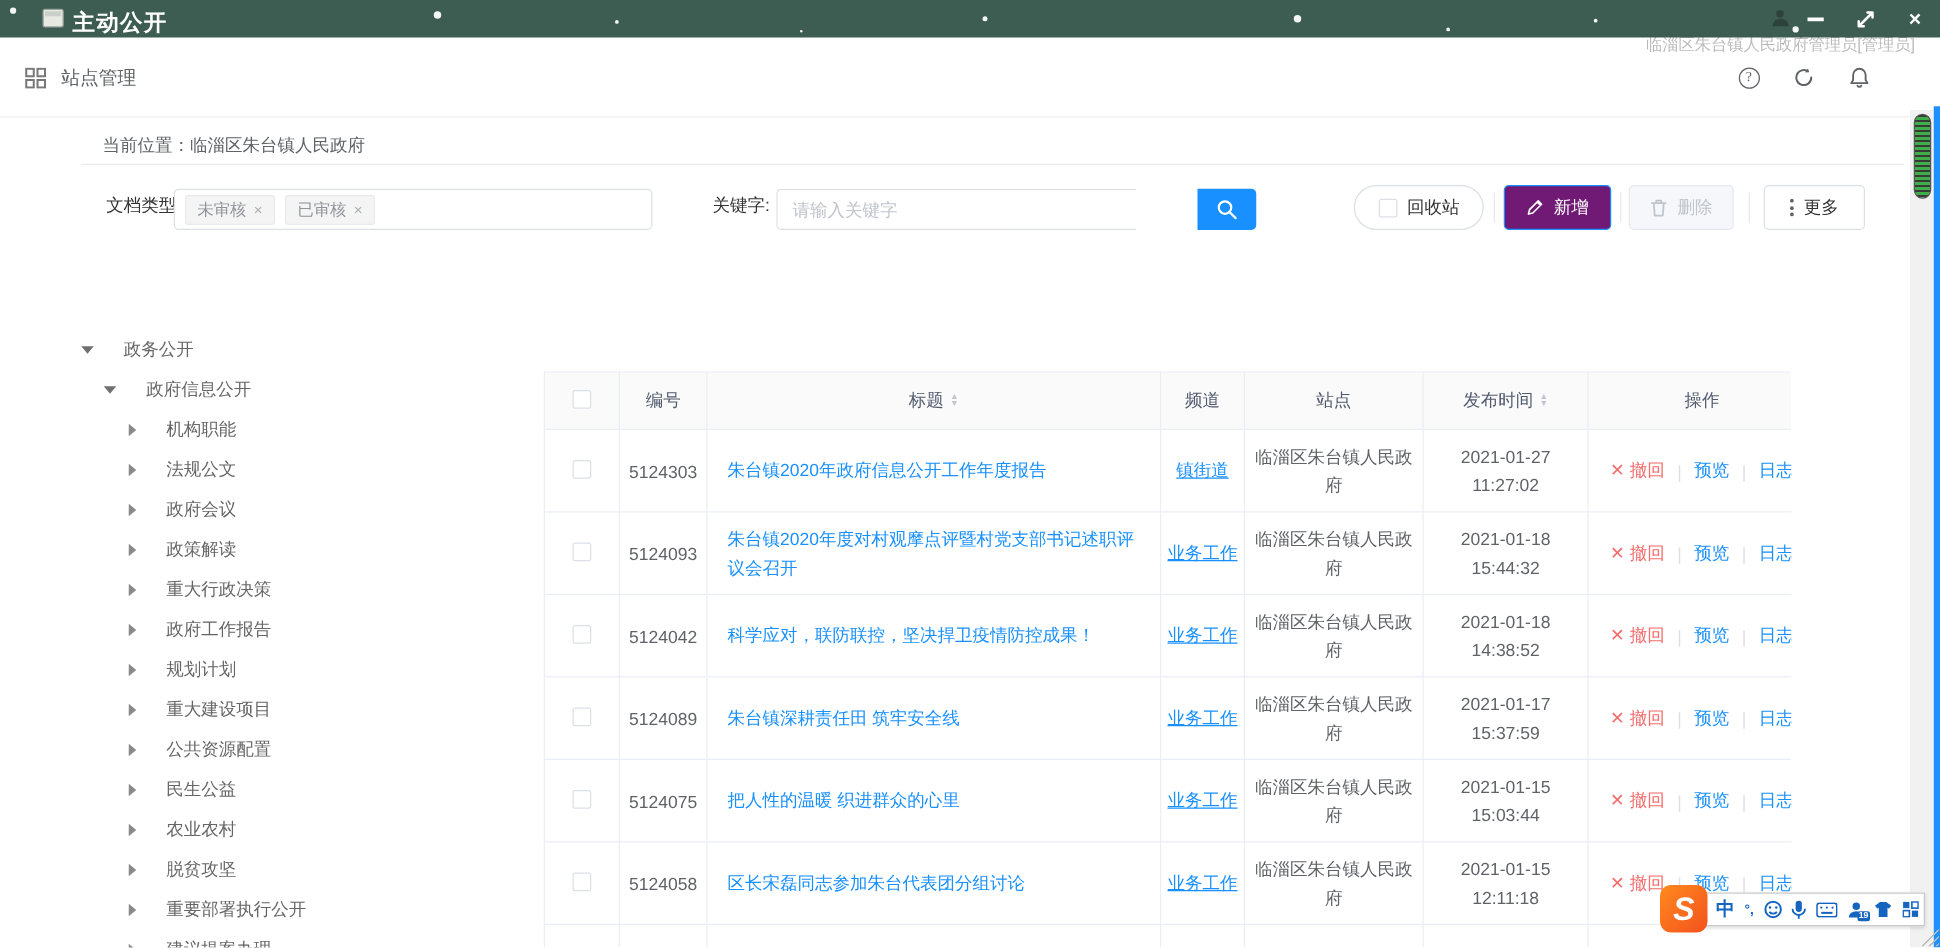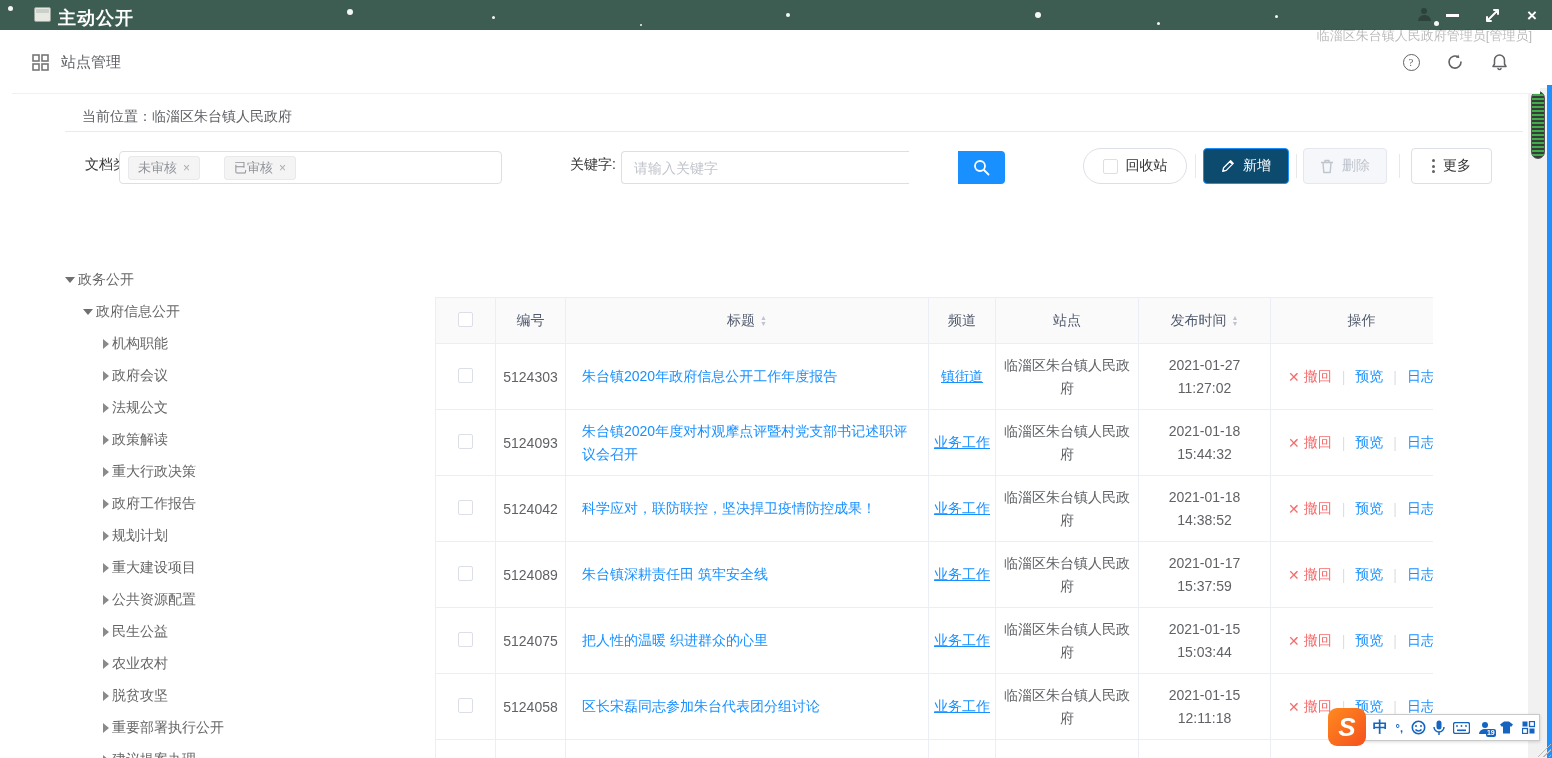--- a/index.html
+++ b/index.html
@@ -15,54 +15,54 @@
   .titlebar .user-glyph { width:13px; height:13px; display:inline-block; position:relative; }
   .titlebar .user-glyph::before { content:""; position:absolute; left:3.5px; top:0; width:6px; height:6px; border-radius:50%; background:rgba(0,0,0,0.28); }
   .titlebar .user-glyph::after { content:""; position:absolute; left:0; bottom:0; width:13px; height:6px; border-radius:6px 6px 0 0; background:rgba(0,0,0,0.28); }
   .win-controls { position:absolute; right:0; top:0; height:30px; display:flex; align-items:center; z-index:60; }
   .win-btn { width:40px; height:30px; display:flex; align-items:center; justify-content:center; color:#fff; cursor:pointer; }
   .minimize-bar { width:13px; height:3px; background:#fff; display:inline-block; }
   .close-x { font-size:17px; font-weight:bold; line-height:1; }
   .snow { position:absolute; background:#fff; border-radius:50%; opacity:.95; }
 
   
-  .appheader { position:absolute; left:12px; top:30px; width:1528px; height:64px; background:#fff; border-bottom:1px solid #f0f0f0; z-index:10;font-family:Liberation Serif, serif; }
+  .appheader { position:absolute; left:0; top:30px; width:1528px; height:64px; background:#fff; border-bottom:1px solid #f0f0f0; z-index:10;font-family:Liberation Serif, serif; }
   .appheader .left { position:absolute; left:20px; top:0; height:64px; display:flex; align-items:center; gap:12px; color:#606266; font-size:15px; }
   .appheader .right { position:absolute; right:32px; top:0; height:64px; display:flex; align-items:center; gap:26px; color:#606266; }
   .icon-btn { width:18px; height:18px; display:flex; align-items:center; justify-content:center; cursor:pointer; }
   .help-circle { width:17px; height:17px; border:1.4px solid #606266; border-radius:50%; font-size:11px; display:flex; align-items:center; justify-content:center; color:#606266; }
 
   
   .breadcrumb { position:absolute; left:82px; top:108px; color:#606266; font-size:14px; }
   .breadcrumb-divider { position:absolute; left:65px; top:131px; width:1458px; height:0; border-bottom:1px solid #e8eaec; }
 
   .filter-row { position:absolute; left:0; top:146px; width:1552px; height:40px; }
   .flabel { position:absolute; top:10px; color:#333; font-size:14px; }
   .doc-type-label { left:85px; }
-  .tagbox { position:absolute; left:119px; top:5px; width:383px; height:33px; border:1px solid #dcdfe6; border-radius:4px; background:#fff; display:flex; align-items:center; gap:24px; padding:0 8px; }
+  .tagbox { position:absolute; left:139px; top:5px; width:383px; height:33px; border:1px solid #dcdfe6; border-radius:4px; background:#fff; display:flex; align-items:center; gap:8px; padding:0 8px; }
   .tag { background:#f4f4f5; border:1px solid #e9e9eb; color:#909399; border-radius:3px; height:24px; display:flex; align-items:center; gap:6px; padding:0 9px; font-size:13px; }
   .tag .x { color:#a8abb2; font-size:12px; cursor:pointer; }
   .kw-label { left:570px; }
   .kw-input { position:absolute; left:621px; top:5px; width:288px; height:33px; border:1px solid #dcdfe6; border-right:none; border-radius:4px 0 0 4px; padding:0 12px; font-size:14px; color:#333; outline:none; font-family:inherit; }
   .kw-input::placeholder { color:#c0c4cc; }
   .search-btn { position:absolute; left:958px; top:5px; width:47px; height:33px; background:#1890ff; border:none; border-radius:0 4px 4px 0; display:flex; align-items:center; justify-content:center; cursor:pointer; }
 
   .btn { position:absolute; top:2px; height:36px; border-radius:4px; display:flex; align-items:center; justify-content:center; gap:8px; font-size:14px; cursor:pointer; border:1px solid #dcdfe6; background:#fff; color:#333; }
   .btn-recycle { left:1083px; width:104px;border-radius:18px; }
-  .btn-add { left:1203px; width:86px; background:#0c4a6e; border-color:#1890ff; color:#fff; }
+  .btn-add { left:1203px; width:86px; background:#701a75; border-color:#1890ff; color:#fff; }
   .btn-delete { left:1303px; width:84px; background:#f5f7fa; border-color:#e4e7ed; color:#c0c4cc; cursor:not-allowed; }
   .btn-more { left:1411px; width:81px; }
   .btn-sep { position:absolute; top:8px; width:1px; height:24px; background:#e8e8e8; }
   .checkbox { width:15px; height:15px; border:1px solid #dcdfe6; border-radius:2px; background:#fff; display:inline-block; cursor:pointer; }
   .dots3 { display:flex; flex-direction:column; gap:2.5px; }
   .dots3 i { width:3px; height:3px; border-radius:50%; background:#606266; }
 
   
   .tree { position:absolute; left:65px; top:264px; width:330px; }
-  .tree-item { height:32px; display:flex; align-items:center; gap:3px; color:#666; font-size:14px; cursor:pointer; }
+  .tree-item { height:32px; display:flex; align-items:center; gap:24px; color:#666; font-size:14px; cursor:pointer; }
   .tree-item.lv0 { padding-left:0; }
   .tree-item.lv1 { padding-left:18px; }
   .tree-item.lv2 { padding-left:38px; }
   .caret-down { width:0; height:0; border-left:5px solid transparent; border-right:5px solid transparent; border-top:6px solid #707070; }
   .caret-right { width:0; height:0; border-top:5px solid transparent; border-bottom:5px solid transparent; border-left:6px solid #8a8a8a; }
 
   
   .table-wrap { position:absolute; left:415px; top:297px; width:1018px; height:461px; overflow:hidden;padding-left:20px; }
   table { border-collapse:collapse; table-layout:fixed; width:1017px; }
   th, td { border:1px solid #ebeef5; text-align:center; vertical-align:middle; font-size:14px; }
@@ -223,25 +223,25 @@
   <div class="tree-item lv1">
       <span class="caret-down"></span>
       <span>政府信息公开</span>
     </div>
   <div class="tree-item lv2">
       <span class="caret-right"></span>
       <span>机构职能</span>
     </div>
   <div class="tree-item lv2">
       <span class="caret-right"></span>
+      <span>法规公文</span>
+    </div>
+  <div class="tree-item lv2">
+      <span class="caret-right"></span>
       <span>政府会议</span>
-    </div>
-  <div class="tree-item lv2">
-      <span class="caret-right"></span>
-      <span>法规公文</span>
     </div>
   <div class="tree-item lv2">
       <span class="caret-right"></span>
       <span>政策解读</span>
     </div>
   <div class="tree-item lv2">
       <span class="caret-right"></span>
       <span>重大行政决策</span>
     </div>
   <div class="tree-item lv2">

